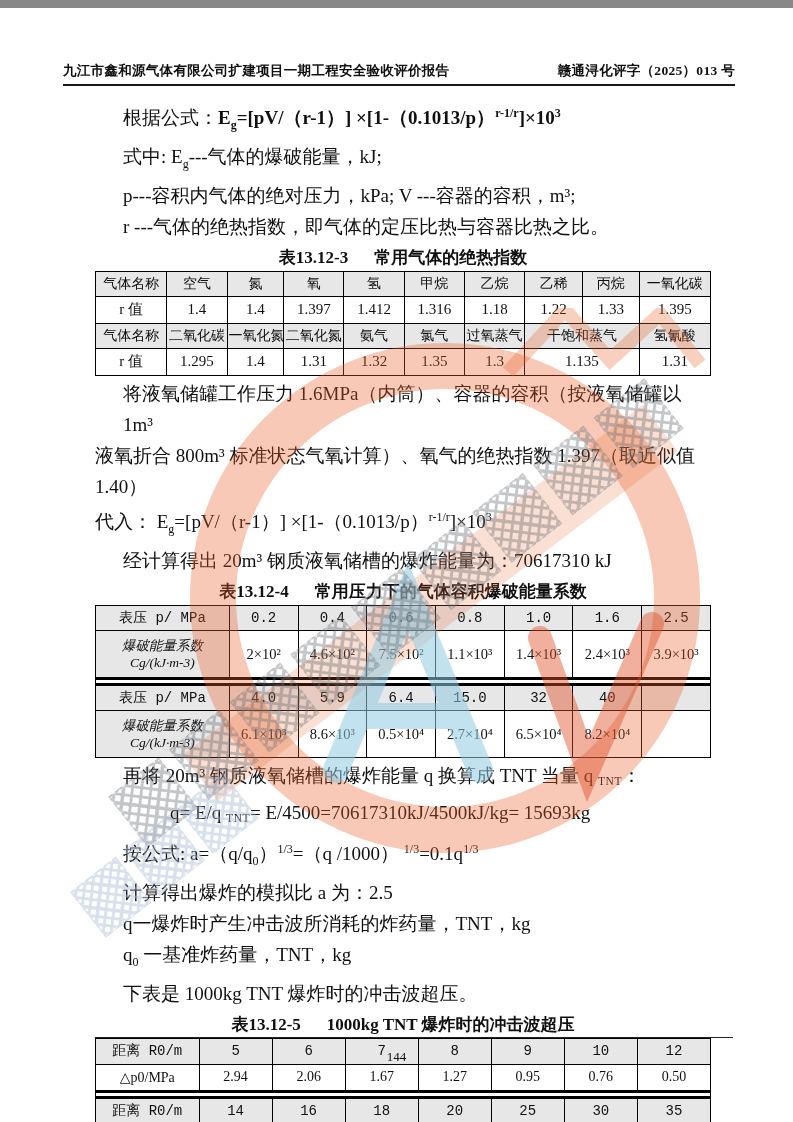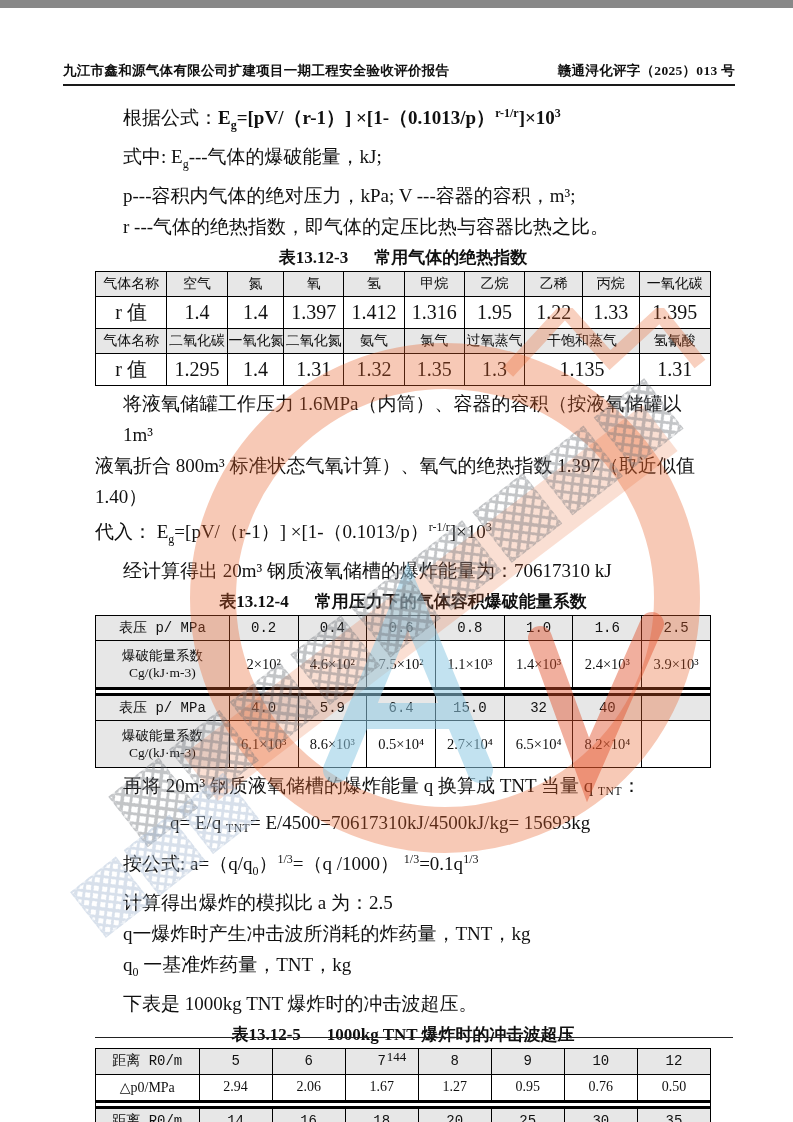--- a/index.html
+++ b/index.html
@@ -29,23 +29,23 @@
   .ssub{font-size:11.5px;vertical-align:-3px;letter-spacing:.5px;}
   
   .cap{margin:4px 0 1px;text-align:center;font-size:17px;font-weight:bold;line-height:24px;}
   .cap .capnum{margin-right:26px;}
   
   table{width:100%;border-collapse:collapse;table-layout:fixed;text-align:center;
         font-size:14px;margin:1px 0 2px;}
   table,td{border:1.6px solid #000;}
   td{padding:2px 1px;height:20px;overflow:hidden;white-space:nowrap;}
   td.hd{background:var(--hdr-bg);font-family:Liberation Mono, monospace;}
-  td.lbl{background:var(--hdr-bg);font-size:13.5px;line-height:17px;white-space:normal;}
+  td.lbl{background:var(--hdr-bg);font-size:13.5px;line-height:17px;white-space:normal;font-style:italic;}
   .t4 td.val{height:42px;font-size:14.5px;}
-  .t3 td.rv{font-size:20px;height:22px;}
+  .t3 td.rv{font-size:15px;height:22px;}
   tr.sep td{height:3px;padding:0;background:#fff;border-top:3.5px solid #000;border-bottom:3.5px solid #000;}
   .t5 td{height:21px;}
   
   .footrule{position:absolute;left:95px;right:60px;top:1029px;border-top:1.6px solid #222;z-index:2;}
   .pagenum{position:absolute;top:1041px;left:0;width:100%;text-align:center;font-size:13px;z-index:2;}
   
   .wm{position:absolute;inset:0;pointer-events:none;z-index:40;}
   .wm svg{position:absolute;left:140px;top:300px;}
   .wm-strip{position:absolute;left:128px;top:782px;display:flex;gap:13px;
             transform:rotate(-38deg);transform-origin:0 50%;}
@@ -132,21 +132,21 @@
             <td class="hd">丙烷</td>
             <td class="hd">一氧化碳</td>
       </tr>
       <tr>
         <td class="rv">r 值</td>
             <td class="rv">1.4</td>
             <td class="rv">1.4</td>
             <td class="rv">1.397</td>
             <td class="rv">1.412</td>
             <td class="rv">1.316</td>
-            <td class="rv">1.95</td>
+            <td class="rv">1.18</td>
             <td class="rv">1.22</td>
             <td class="rv">1.33</td>
             <td class="rv">1.395</td>
       </tr>
       <tr>
         <td class="hd">气体名称</td>
             <td class="hd">二氧化碳</td>
             <td class="hd">一氧化氮</td>
             <td class="hd">二氧化氮</td>
             <td class="hd">氨气</td>

